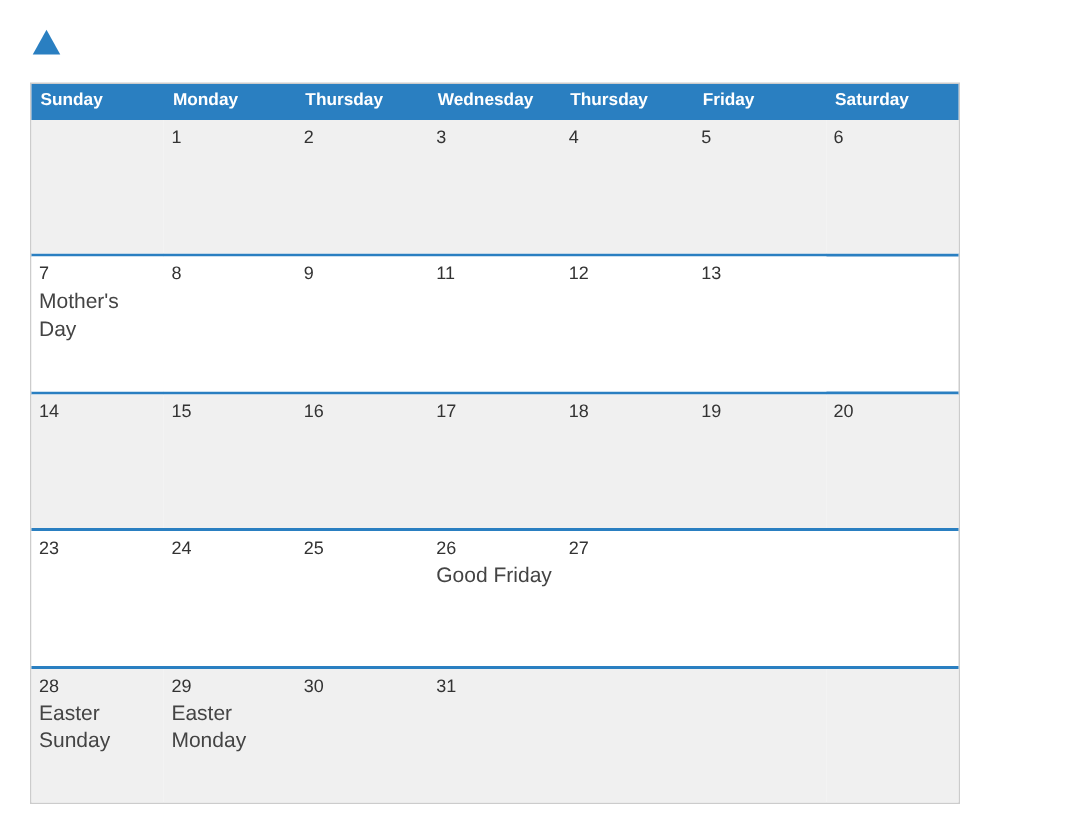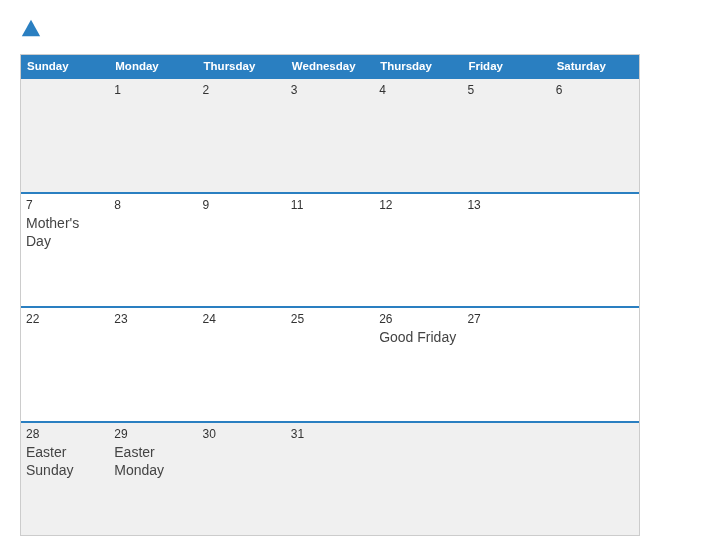--- a/index.html
+++ b/index.html
@@ -187,23 +187,43 @@
             <span class="day-num">11</span>
           </div>
           <div class="cal-cell no-stripe">
             <span class="day-num">12</span>
           </div>
           <div class="cal-cell no-stripe">
             <span class="day-num">13</span>
           </div>
         </div>
         <div class="cal-week">
-          <div class="cal-cell no-stripe">
-            <span class="day-num">22</span>
-          </div>
+          <div class="cal-cell stripe">
+            <span class="day-num">14</span>
+          </div>
+          <div class="cal-cell stripe">
+            <span class="day-num">15</span>
+          </div>
+          <div class="cal-cell stripe">
+            <span class="day-num">16</span>
+          </div>
+          <div class="cal-cell stripe">
+            <span class="day-num">17</span>
+          </div>
+          <div class="cal-cell stripe">
+            <span class="day-num">18</span>
+          </div>
+          <div class="cal-cell stripe">
+            <span class="day-num">19</span>
+          </div>
+          <div class="cal-cell stripe">
+            <span class="day-num">20</span>
+          </div>
+        </div>
+        <div class="cal-week">
           <div class="cal-cell no-stripe">
             <span class="day-num">23</span>
           </div>
           <div class="cal-cell no-stripe">
             <span class="day-num">24</span>
           </div>
           <div class="cal-cell no-stripe">
             <span class="day-num">25</span>
           </div>
           <div class="cal-cell no-stripe">

